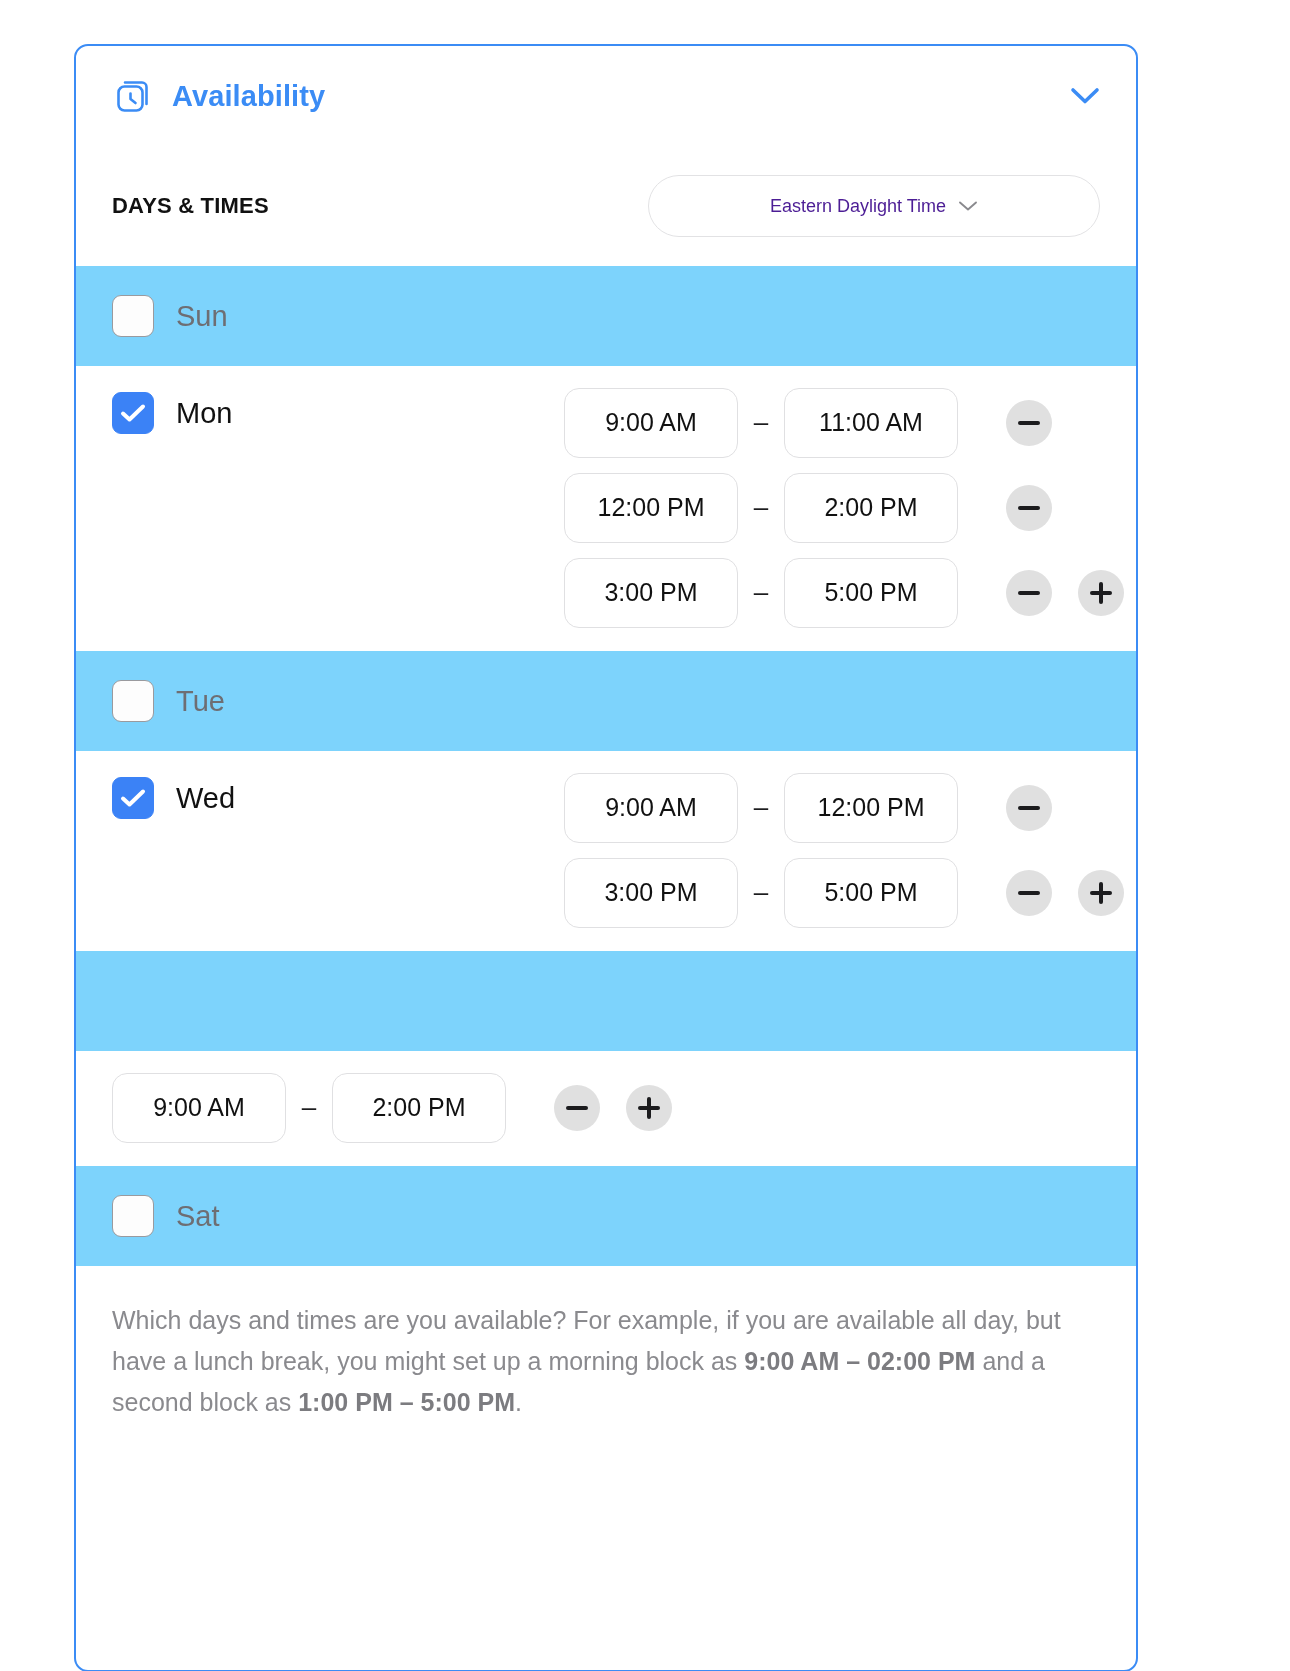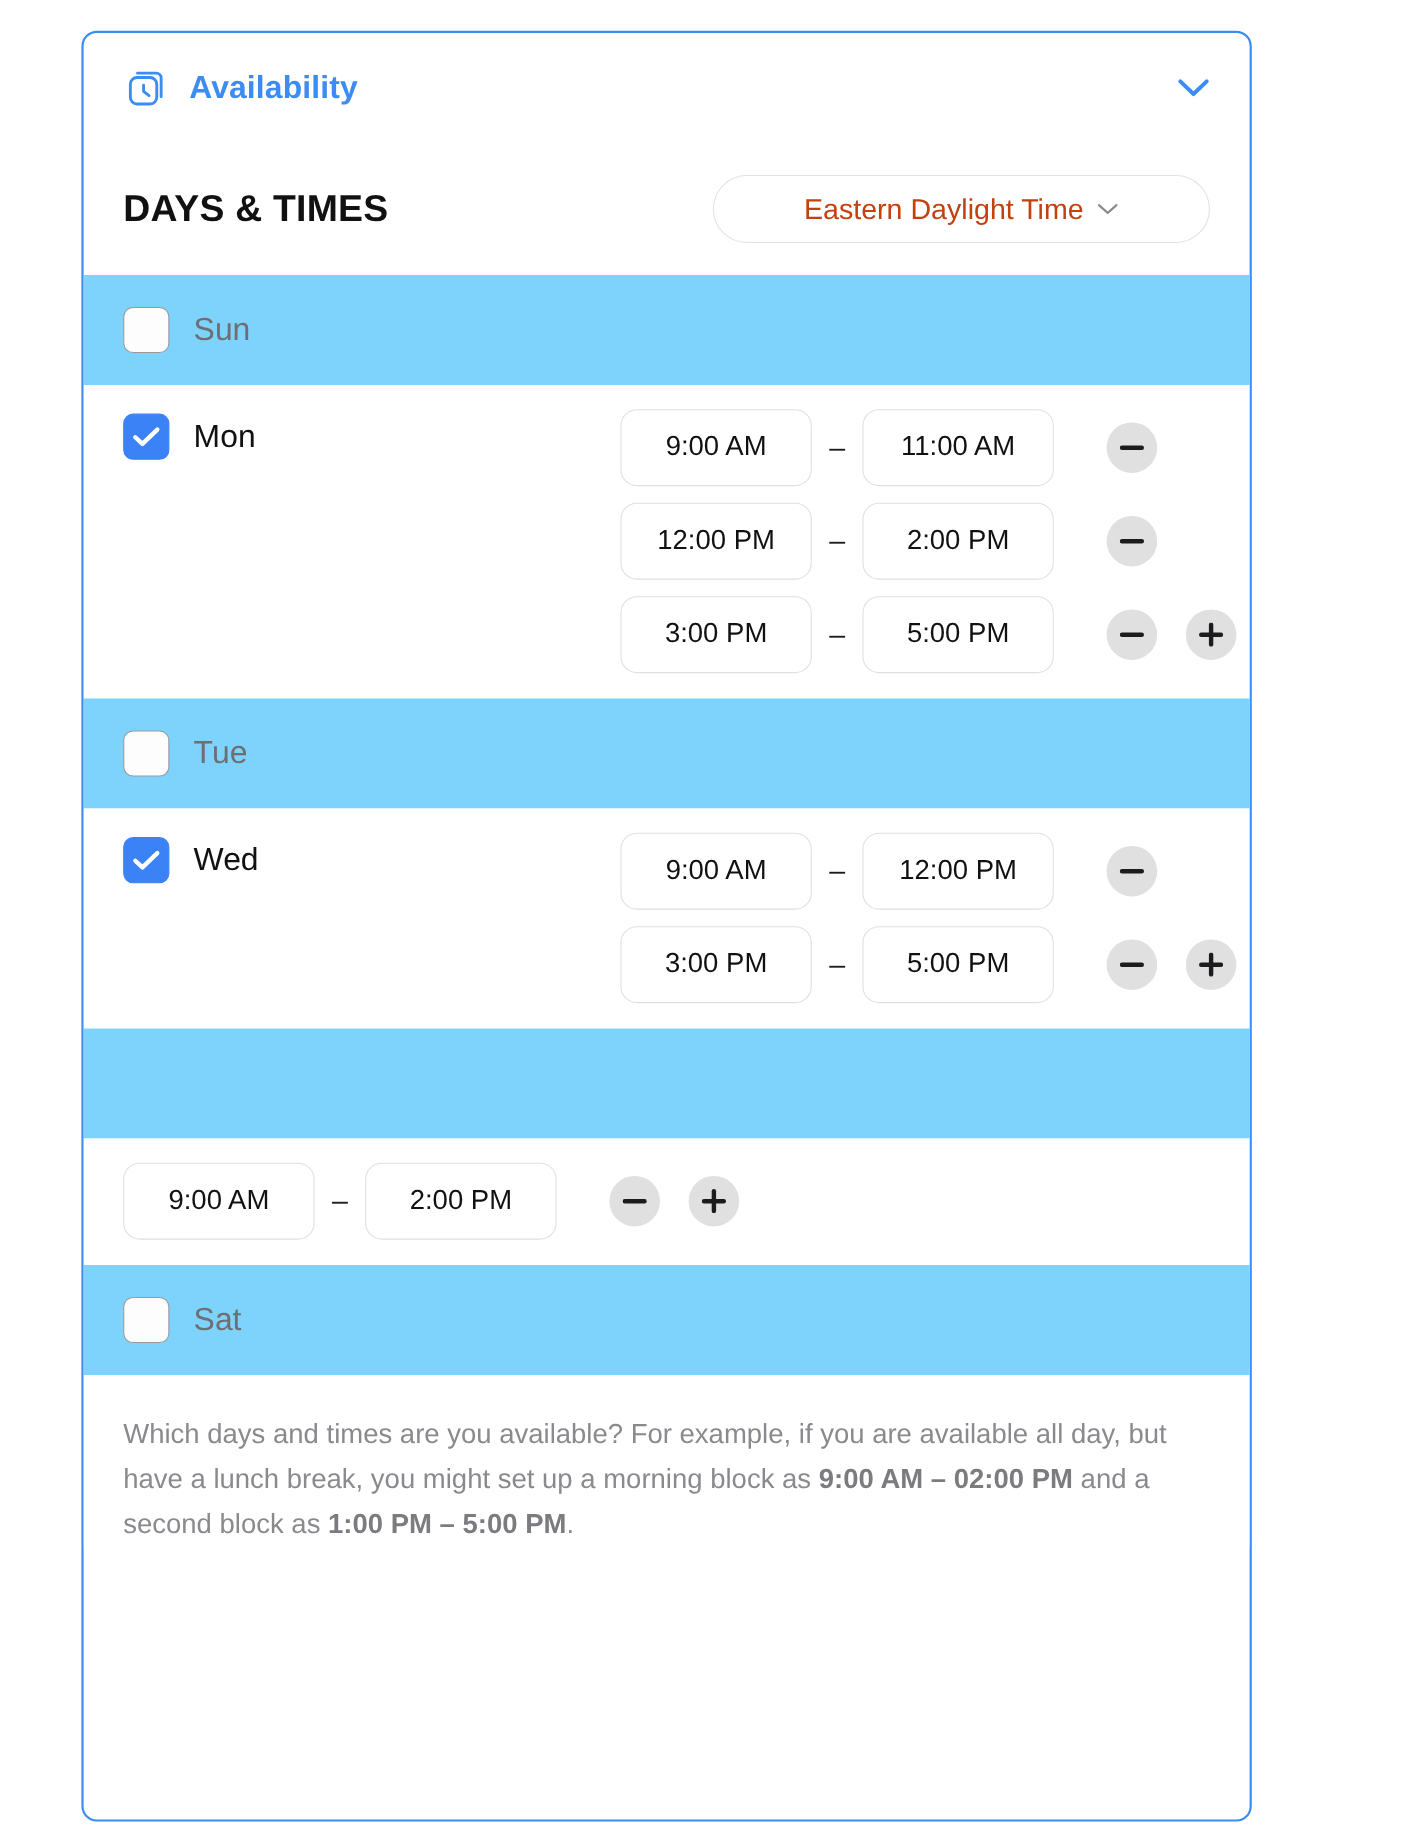--- a/index.html
+++ b/index.html
@@ -4,21 +4,21 @@
 <style>
   * { box-sizing: border-box; margin: 0; padding: 0; }
   html, body {
     width: 1290px; height: 1671px;
     background: #ffffff;
     font-family: "Liberation Sans", sans-serif;
     -webkit-font-smoothing: antialiased;
   }
   .card {
     position: absolute;
-    left: 74px; top: 28px;
+    left: 74px; top: 44px;
     width: 1064px; height: 1628px;
     border: 2px solid #3b8cf5;
     border-radius: 14px;
     background: #ffffff;
     overflow: hidden;
   }
   
   .card-header {
     height: 100px;
     display: flex;
@@ -42,40 +42,40 @@
   .chevron-btn svg { display: block; }
 
   
   .dt-bar {
     height: 120px;
     display: flex;
     align-items: center;
     padding: 0 36px;
   }
   .dt-label {
-    font-size: 34px;
+    font-size: 22px;
     font-weight: 700;
     color: #111111;
     letter-spacing: .2px;
   }
   .dt-spacer { flex: 1 1 auto; }
   .tz-select {
     min-width: 452px;
     height: 62px;
     border: 1.6px solid #e2e2e4;
     border-radius: 31px;
     display: flex;
     align-items: center;
     justify-content: center;
     gap: 12px;
     padding: 0 26px;
     background: #fff;
     cursor: pointer;
   }
-  .tz-text { font-size: 26px; color: #c2410c; white-space: nowrap; }
+  .tz-text { font-size: 18px; color: #4c1d95; white-space: nowrap; }
   .tz-caret { display: block; }
 
   
   .day-row {
     display: flex;
     padding: 0 36px;
     min-height: 100px;
   }
   .day-row.off  { background: #7dd3fc; align-items: flex-start; }
   .day-row.on   { background: #ffffff; align-items: flex-start; }

